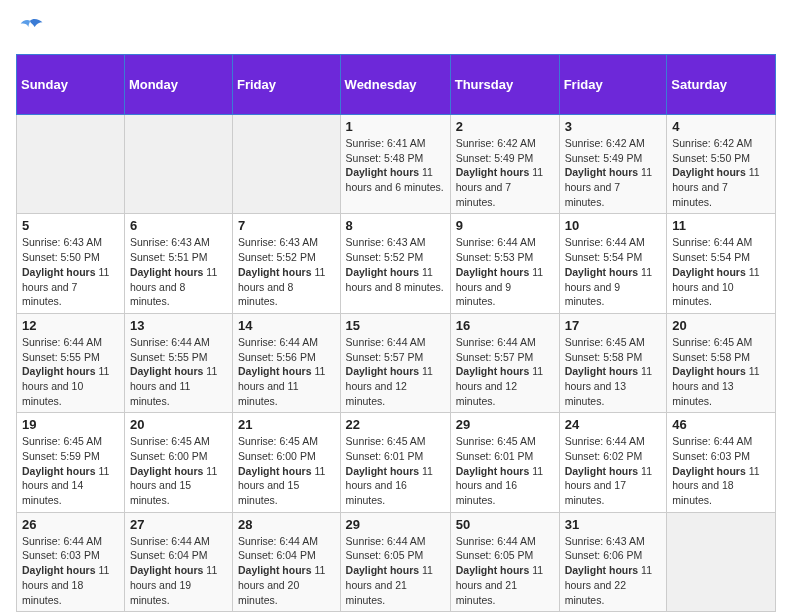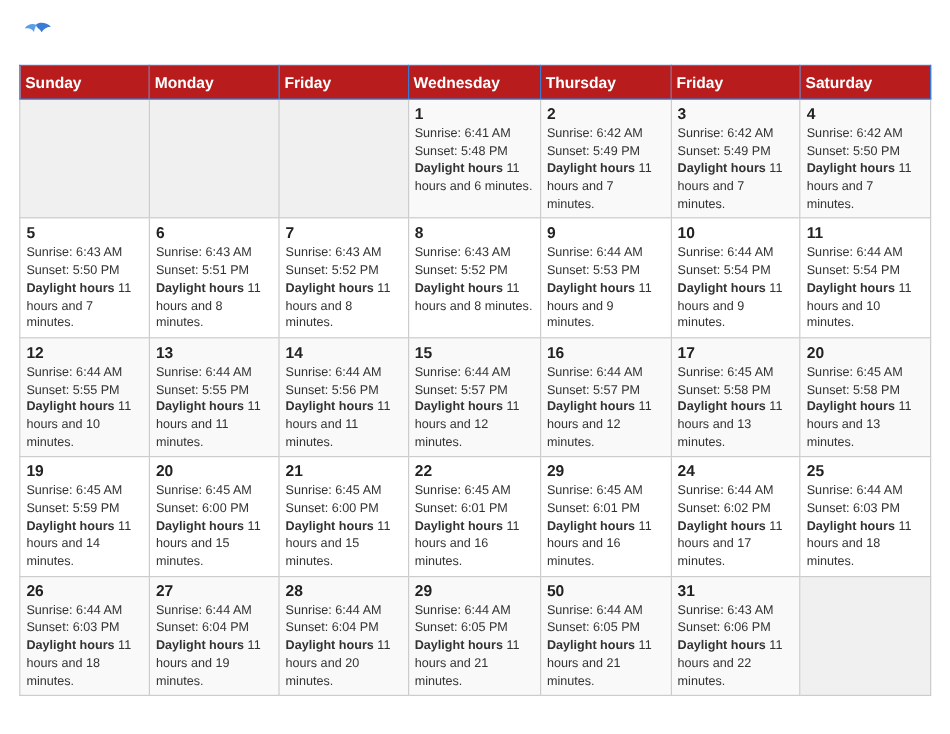--- a/index.html
+++ b/index.html
@@ -42,23 +42,23 @@
       font-size: 15px;
       font-weight: normal;
       color: #444;
     }
     table {
       width: 100%;
       border-collapse: collapse;
       font-size: 11px;
     }
     thead tr th {
-      background-color: #b91c1c;
+      background-color: #6d28d9;
       color: #fff;
-      padding: 6px 4px;
+      padding: 22px 4px;
       text-align: left;
       font-size: 13px;
       font-weight: bold;
       border: 1px solid #3a7bd5;
     }
     tbody tr td {
       border: 1px solid #ccc;
       vertical-align: top;
       padding: 4px 5px;
       width: 113px;
@@ -217,21 +217,21 @@
         </td>
         <td>
           <span class="day-num">29</span>
           <div class="cell-info">Sunrise: 6:45 AM<br>Sunset: 6:01 PM<br><b>Daylight hours</b> 11 hours and 16 minutes.</div>
         </td>
         <td>
           <span class="day-num">24</span>
           <div class="cell-info">Sunrise: 6:44 AM<br>Sunset: 6:02 PM<br><b>Daylight hours</b> 11 hours and 17 minutes.</div>
         </td>
         <td>
-          <span class="day-num">25</span>
+          <span class="day-num">46</span>
           <div class="cell-info">Sunrise: 6:44 AM<br>Sunset: 6:03 PM<br><b>Daylight hours</b> 11 hours and 18 minutes.</div>
         </td>
       </tr>
       <tr>
         <td>
           <span class="day-num">26</span>
           <div class="cell-info">Sunrise: 6:44 AM<br>Sunset: 6:03 PM<br><b>Daylight hours</b> 11 hours and 18 minutes.</div>
         </td>
         <td>
           <span class="day-num">27</span>

